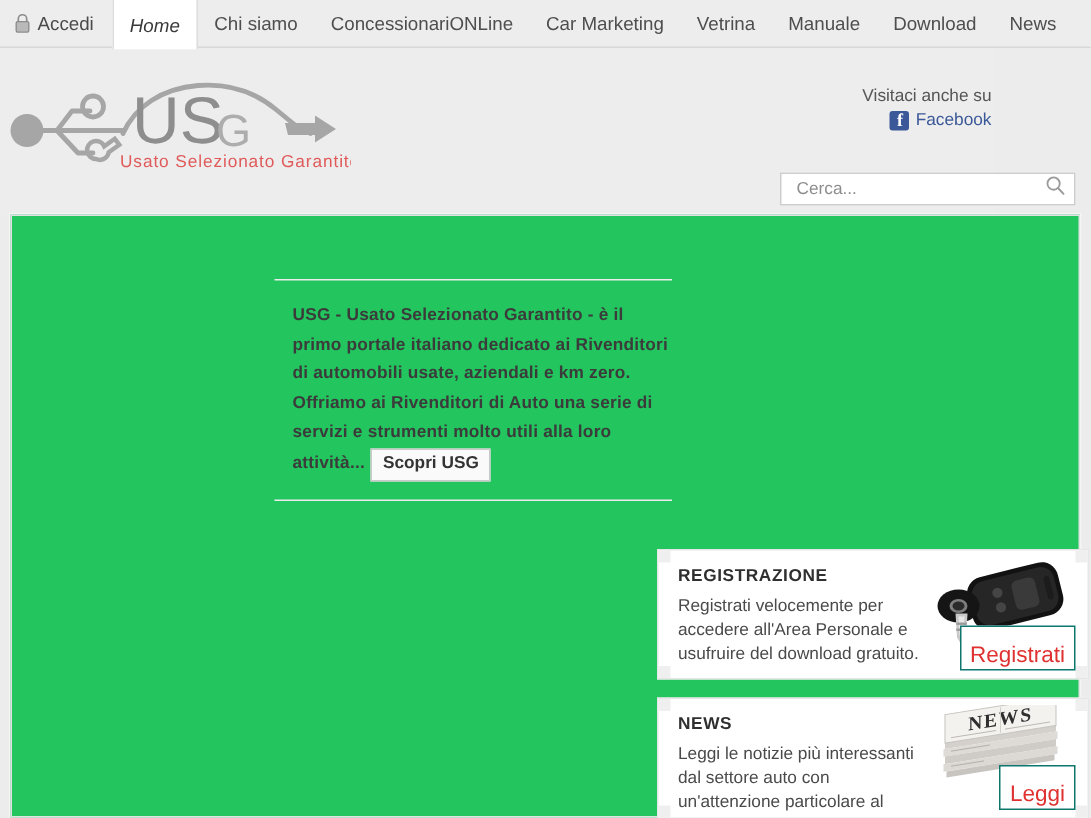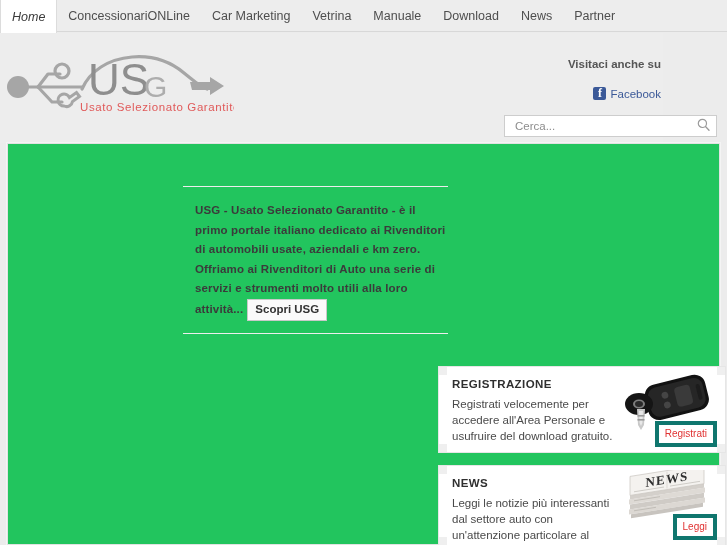--- a/index.html
+++ b/index.html
@@ -67,24 +67,24 @@
     left: 4px; top: 10px;
     width: 230px; height: 80px;
   }
   .visit-block {
     position: absolute;
     right: 2px; top: 25px;
     text-align: right;
     font-size: 11.5px;
     color: #555;
   }
-  .visit-label { display: block; margin-bottom: 17px; font-weight: bold; }
+  .visit-label { display: block; margin-bottom: 4px; }
   .fb-row {
     display: flex;
-    align-items: center;
+    align-items: flex-start;
     justify-content: flex-end;
     gap: 4px;
     cursor: pointer;
   }
   .fb-icon {
     width: 13px; height: 13px;
     background: #3b5998;
     border-radius: 2px;
     position: relative;
     flex: none;
@@ -97,21 +97,21 @@
     font-family: "Liberation Serif", serif;
     font-weight: bold;
     font-size: 12px;
   }
   .fb-text { color: #3b5998; font-size: 11.5px; }
 
   
   .searchwrap {
     position: absolute;
     right: 10px; top: 115px;
-    width: 213px; height: 22px;
+    width: 197px; height: 22px;
     background: #ffffff;
     border: 1px solid #cdcdcd;
     display: flex;
     align-items: center;
     padding: 0 6px 0 8px;
   }
   .searchwrap input {
     flex: 1;
     border: none;
     outline: none;
@@ -185,24 +185,24 @@
     font-size: 11.5px;
     color: #4a4a4a;
     line-height: 16px;
     width: 172px;
   }
   .card-cta {
     position: absolute;
     right: 8px;
     bottom: 5px;
     background: #ffffff;
-    border: 4px solid #0f766e;
+    border: 1px solid #0f766e;
     color: #e03131;
-    font-size: 10px;
-    padding: 2px 6px 3px;
+    font-size: 15px;
+    padding: 12px 6px 3px;
     font-family: "Liberation Sans", sans-serif;
     cursor: pointer;
     line-height: 13px;
   }
   .card-img {
     position: absolute;
     pointer-events: none;
   }
   .card.registrazione .card-img { right: 6px; top: 6px; width: 110px; height: 64px; }
   .card.news .card-img { right: 10px; top: 4px; width: 95px; height: 62px; }
@@ -216,24 +216,36 @@
   .corner.tl { left: 0; top: 0; }
   .corner.bl { left: 0; bottom: 0; }
   .corner.tr { right: 0; top: 0; }
   .corner.br { right: 0; bottom: 0; }
 </style>
 </head>
 <body>
 
 <div class="topbar">
 
+  <div class="accedi">
+    <span>
+      <svg class="lock-icon" viewBox="0 0 10 13">
+        <path d="M2.2 5.5V3.6a2.8 2.8 0 0 1 5.6 0v1.9" fill="none" stroke="#8c8c8c" stroke-width="1.1"></path>
+        <rect x="0.8" y="5.4" width="8.4" height="7" rx="1" fill="#b9b9b9" stroke="#8c8c8c" stroke-width="0.9"></rect>
+      </svg>
+    </span>
+    <span>Accedi</span>
+  </div>
 
   <div class="navtabs">
     <div class="navtab active">
         <span>Home</span>
+      </div>
+    <div class="navtab">
+        <span>Chi siamo</span>
       </div>
     <div class="navtab">
         <span>ConcessionariONLine</span>
       </div>
     <div class="navtab">
         <span>Car Marketing</span>
       </div>
     <div class="navtab">
         <span>Vetrina</span>
       </div>

